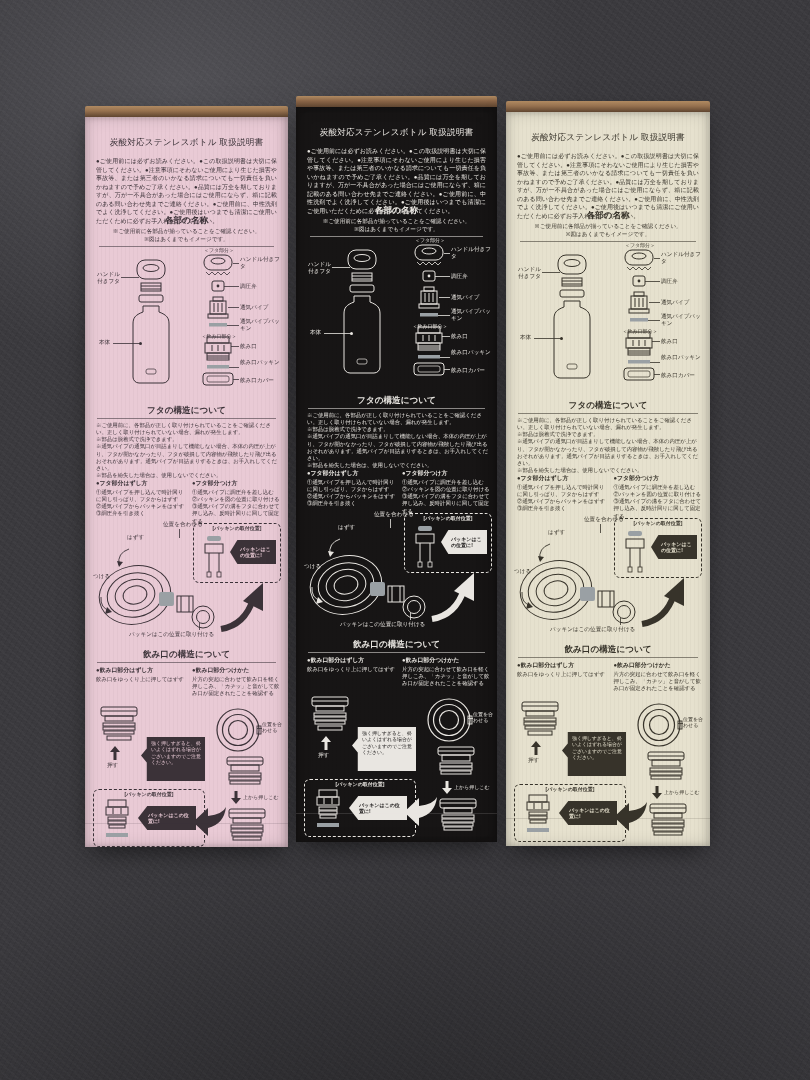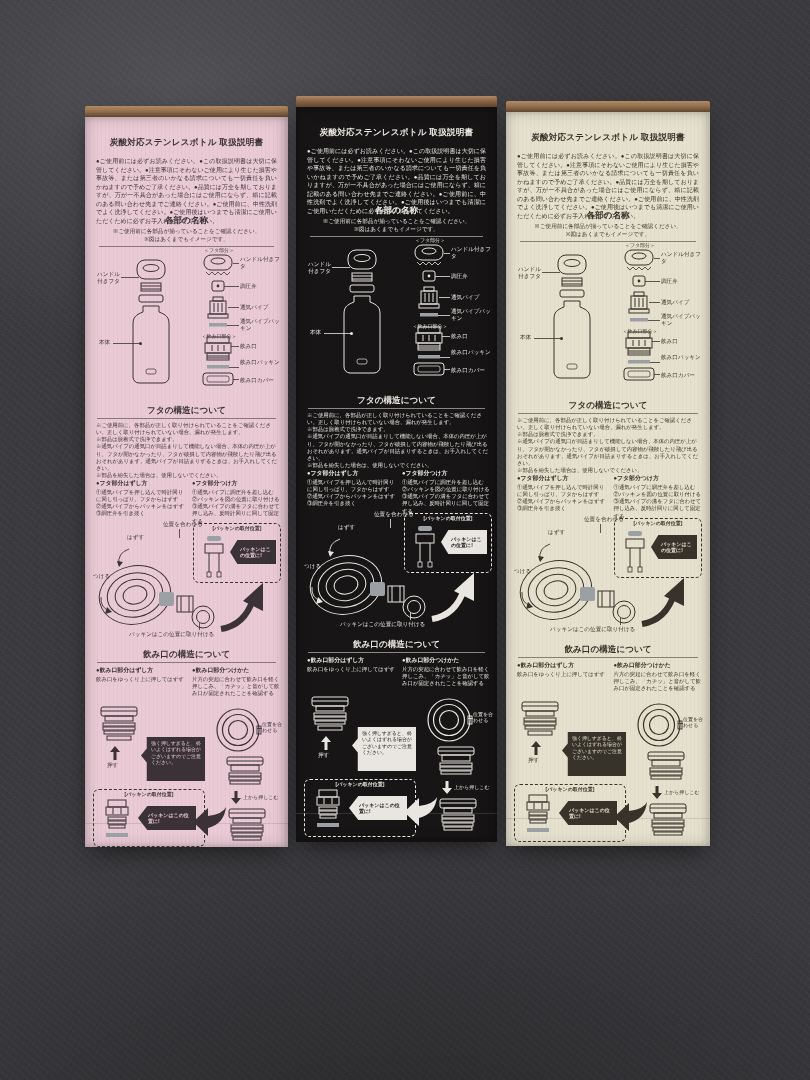--- a/index.html
+++ b/index.html
@@ -20,21 +20,21 @@
   .theme-black{left:296px;top:96px; width:201px;height:746px;}
   .theme-beige{left:506px;top:101px;width:204px;height:745px;}
   .box-edge{height:11px;flex:none;
     background:linear-gradient(180deg,#b08a61 0%,var(--edge) 45%,#5f4530 100%);
     border-radius:2px 2px 0 0;}
   .box-face{position:relative;flex:1;background:var(--face);color:var(--ink);overflow:hidden;
     background-image:repeating-linear-gradient(90deg, rgba(0,0,0,.028) 0 1px, transparent 1px 4px);
     box-shadow:inset 0 0 16px rgba(0,0,0,.16), inset -3px 0 6px rgba(0,0,0,.12), inset 3px 0 6px rgba(0,0,0,.08);}
   .abs{position:absolute;}
   .ctr{left:0;right:0;text-align:center;}
-  .title{top:20px;font-size:8.6px;font-weight:bold;letter-spacing:.2px;}
+  .title{top:20px;font-size:8.6px;font-weight:normal;letter-spacing:.2px;}
   .warn{top:40px;left:11px;right:11px;font-size:6px;line-height:1.43;text-align:justify;}
   .sechead{font-size:8.6px;font-weight:bold;}
   .s-parts-head{top:98px;}
   .s-parts-note{top:111px;font-size:5.6px;line-height:1.35;}
   .rule{border-top:1px solid currentColor;opacity:.55;height:0;}
   .rule1{top:129px;left:14px;right:14px;}
   .s-lid-head{top:288px;}
   .rule2{top:301px;left:12px;right:12px;}
   .s-lid-notes{top:305px;left:11px;right:8px;font-size:5.4px;line-height:1.32;}
   .cols{display:flex;gap:7px;}

